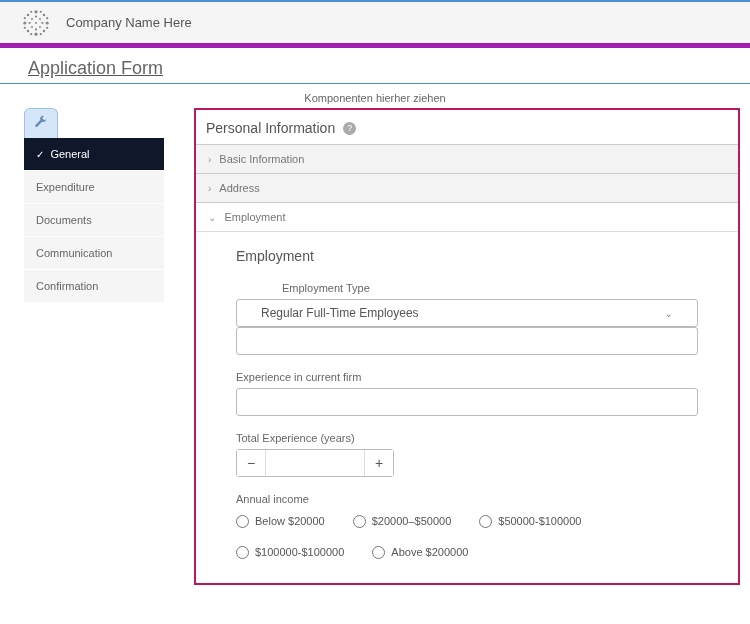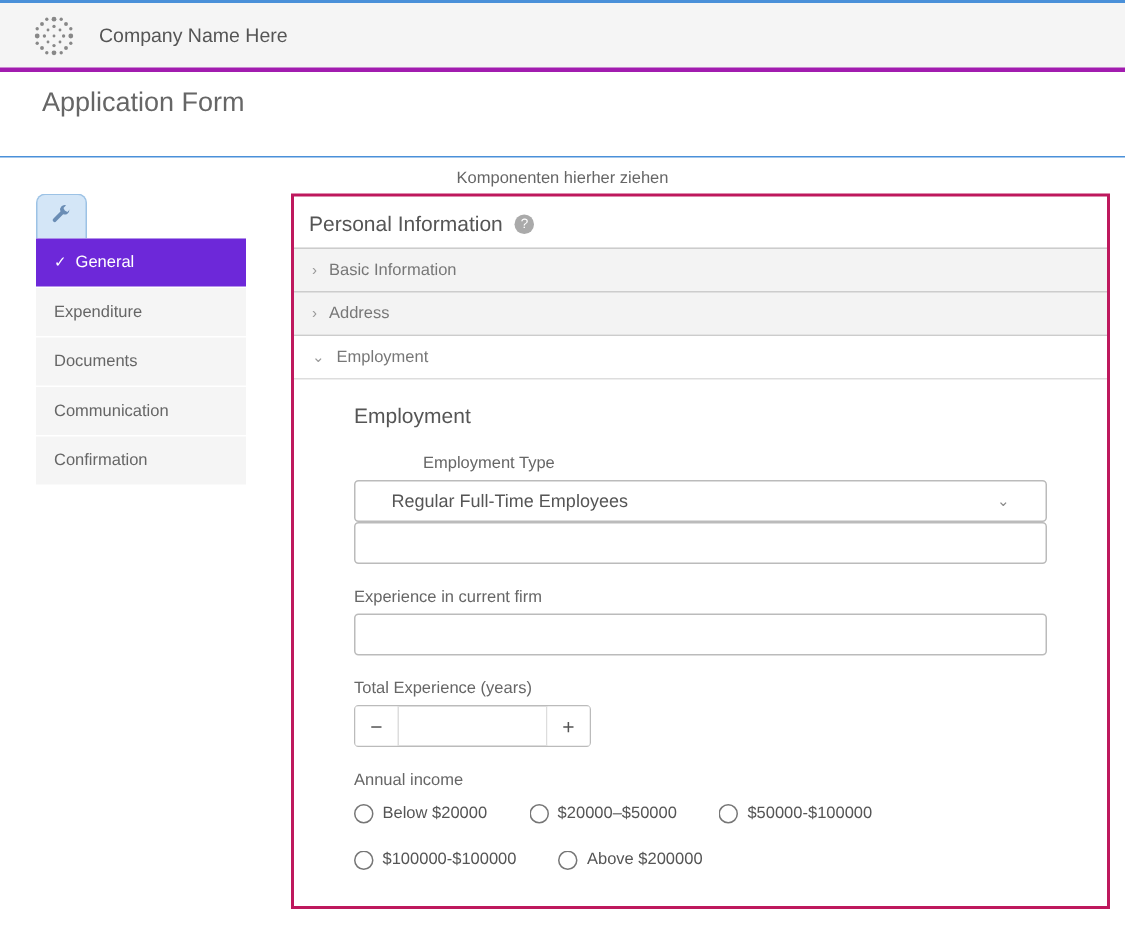--- a/index.html
+++ b/index.html
@@ -1,30 +1,30 @@
 <!DOCTYPE html>
 <html><head>
 <meta charset="utf-8">
 <style>
 * { box-sizing: border-box; margin: 0; padding: 0; }
 body { font-family: Arial, Helvetica, sans-serif; font-size: 12px; color: #555; background: #fff; }
-.topbar { height: 48px; background: #f5f5f5; border-top: 2px solid #4a90d9; border-bottom: 3px solid #a21caf; display: flex; align-items: center; padding: 0 20px; }
+.topbar { height: 48px; background: #f5f5f5; border-top: 2px solid #4a90d9; border-bottom: 5px solid #a21caf; display: flex; align-items: center; padding: 0 20px; }
 .logo { width: 32px; height: 32px; margin-right: 14px; }
 .logo svg { width: 100%; height: 100%; }
 .company { font-size: 13px; color: #555; }
-.titlebar { border-bottom: 1px solid #4a90d9; padding: 10px 28px 25px; }
+.titlebar { border-bottom: 1px solid #4a90d9; padding: 10px 28px 4px; text-decoration: underline; }
 .titlebar h1 { font-size: 18px; font-weight: 400; color: #666; }
 .dropzone { text-align: center; font-size: 11px; color: #666; padding: 8px 0 4px; }
 .content { display: flex; padding: 0 10px 20px 24px; }
 .left { width: 140px; flex-shrink: 0; }
 .tool-btn { width: 34px; height: 30px; border: 1px solid #9cc2e5; border-bottom: none; border-radius: 6px 6px 0 0; background: #d4e6f7; display: flex; align-items: center; justify-content: center; margin-bottom: 0; cursor: pointer; }
 .tool-btn svg { width: 14px; height: 14px; }
 .nav { background: #f5f5f5; }
 .nav-item { padding: 10px 12px; font-size: 11px; color: #666; cursor: pointer; border-bottom: 1px solid #fff; }
-.nav-item.active { background: #6d28d9; color: #fff; display: flex; align-items: center; }
+.nav-item.active { background: #0f172a; color: #fff; display: flex; align-items: center; }
 .nav-item.active::before { content: "✓"; margin-right: 6px; font-size: 10px; }
 .main { flex: 1; margin-left: 30px; }
 .panel { border: 2px solid #be185d; }
 .panel-title { padding: 10px 10px 8px; font-size: 14px; color: #555; display: flex; align-items: center; }
 .panel-title .help { margin-left: 8px; width: 13px; height: 13px; border-radius: 50%; background: #aaa; color: #fff; font-size: 9px; display: flex; align-items: center; justify-content: center; cursor: pointer; }
 .section { border-top: 1px solid #ccc; background: #f3f3f3; padding: 8px 12px; display: flex; align-items: center; font-size: 11px; color: #777; cursor: pointer; }
 .section .chev { margin-right: 8px; font-size: 10px; color: #999; }
 .section.open { background: #fff; border-bottom: none; }
 .section-body { background: #fff; padding: 16px 40px 24px; border-top: 1px solid #ddd; }
 .section-body h3 { font-size: 14px; font-weight: 400; color: #555; margin-bottom: 18px; }

